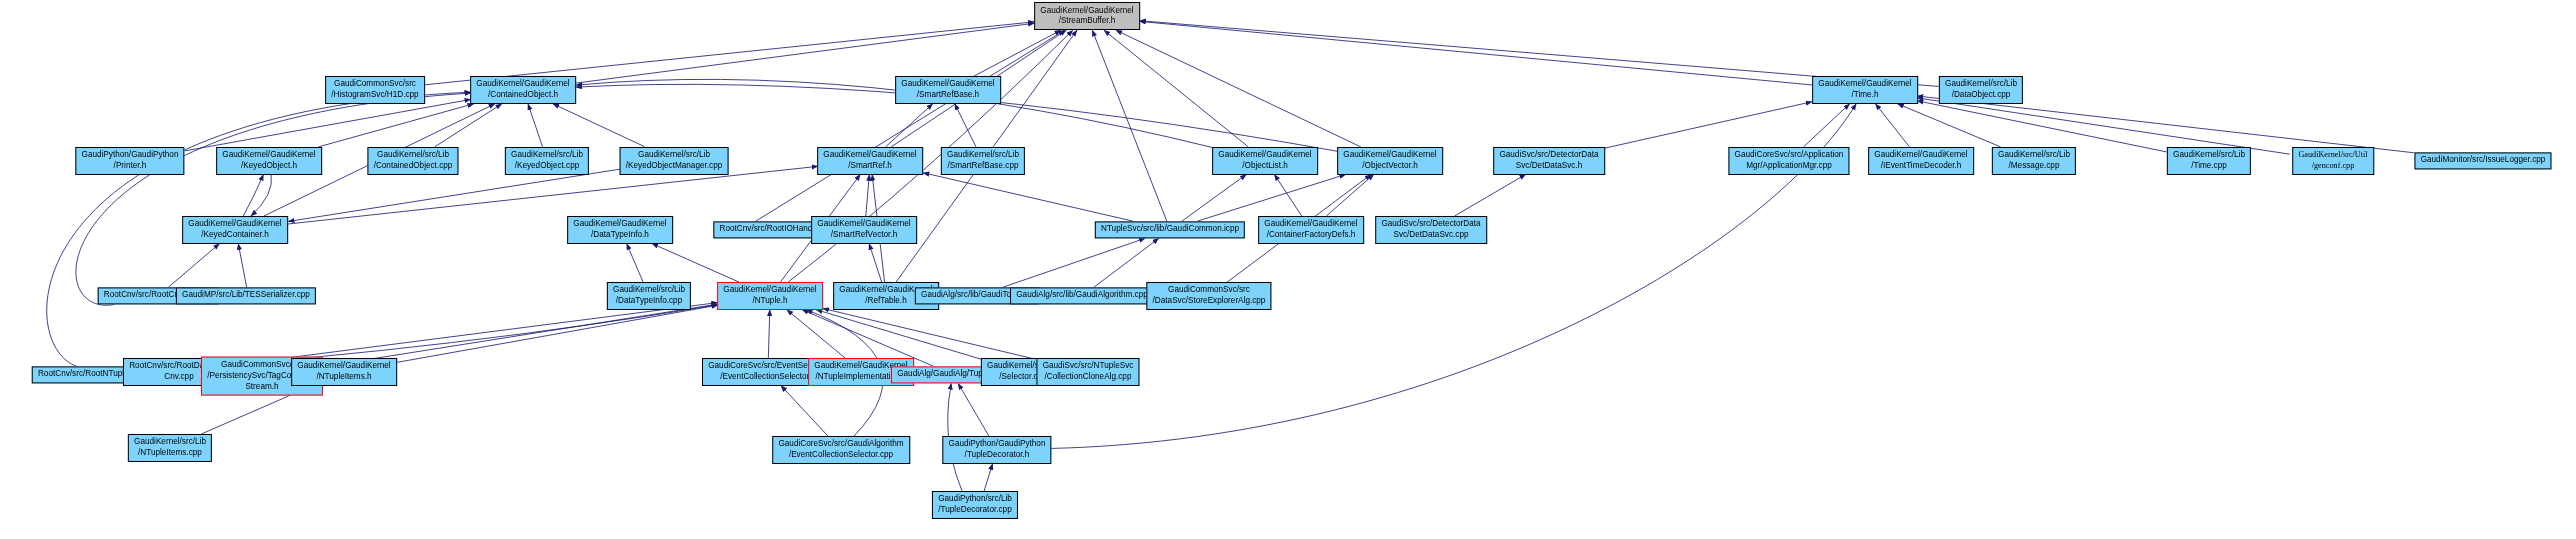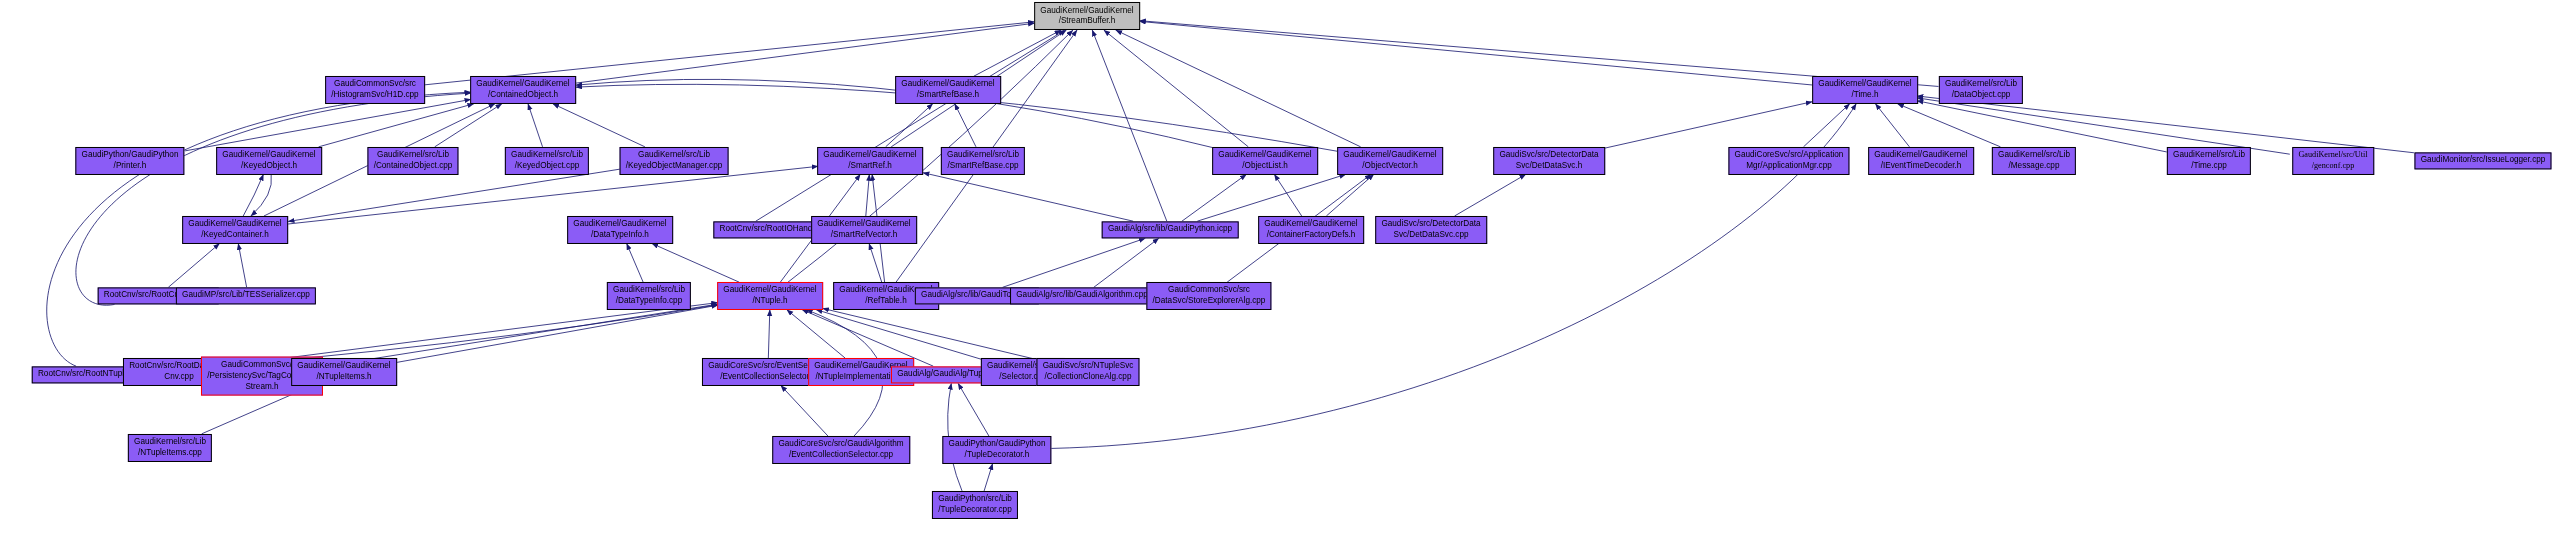--- a/index.html
+++ b/index.html
@@ -7,21 +7,21 @@
     position:relative;
     width:2576px;height:539px;
     font-family:"Liberation Sans", sans-serif;
     background:#ffffff;
     overflow:hidden;
   }
   #edges{position:absolute;left:0;top:0;width:2576px;height:539px;}
   .node{
     position:absolute;
     transform:translate(-50%,-50%);
-    background:#8b5cf6;
+    background:#7dd3fc;
     border:0.7px solid #000000;
     color:#000000;
     font-size:8.2px;
     line-height:1.32;
     padding:2.2px 5.2px;
     text-align:center;
     white-space:pre;
     box-sizing:border-box;
   }
   .node.root{background:#bebebe;border:0.7px solid #000000;}
@@ -152,21 +152,21 @@
       <div class="node" style="left: 2333px; top: 161px; font-family: Liberation Serif, serif;">GaudiKernel/src/Util
 /genconf.cpp</div>
       <div class="node" style="left: 2483px; top: 161px;">GaudiMonitor/src/IssueLogger.cpp</div>
       <div class="node" style="left: 235px; top: 230px;">GaudiKernel/GaudiKernel
 /KeyedContainer.h</div>
       <div class="node" style="left: 620px; top: 230px;">GaudiKernel/GaudiKernel
 /DataTypeInfo.h</div>
       <div class="node" style="left: 742px; top: 230px; margin-left: 36px;">RootCnv/src/RootIOHandler.cpp</div>
       <div class="node" style="left: 864px; top: 230px;">GaudiKernel/GaudiKernel
 /SmartRefVector.h</div>
-      <div class="node" style="left: 1170px; top: 230px;">GaudiAlg/src/lib/GaudiPython.icpp</div>
+      <div class="node" style="left: 1170px; top: 230px;">NTupleSvc/src/lib/GaudiCommon.icpp</div>
       <div class="node" style="left: 1311px; top: 230px;">GaudiKernel/GaudiKernel
 /ContainerFactoryDefs.h</div>
       <div class="node" style="left: 1431px; top: 230px;">GaudiSvc/src/DetectorData
 Svc/DetDataSvc.cpp</div>
       <div class="node" style="left: 158px; top: 296px;">RootCnv/src/RootCnvSvc.cpp</div>
       <div class="node" style="left: 246px; top: 296px;">GaudiMP/src/Lib/TESSerializer.cpp</div>
       <div class="node" style="left: 649px; top: 296px;">GaudiKernel/src/Lib
 /DataTypeInfo.cpp</div>
       <div class="node red" style="left: 770px; top: 296px;">GaudiKernel/GaudiKernel
 /NTuple.h</div>

